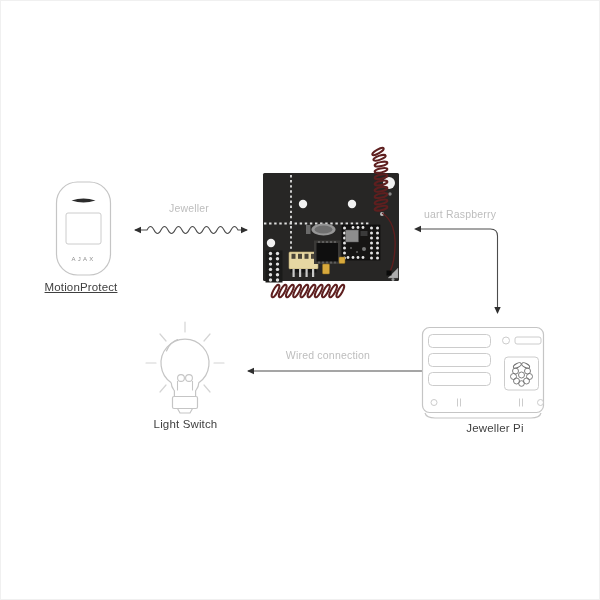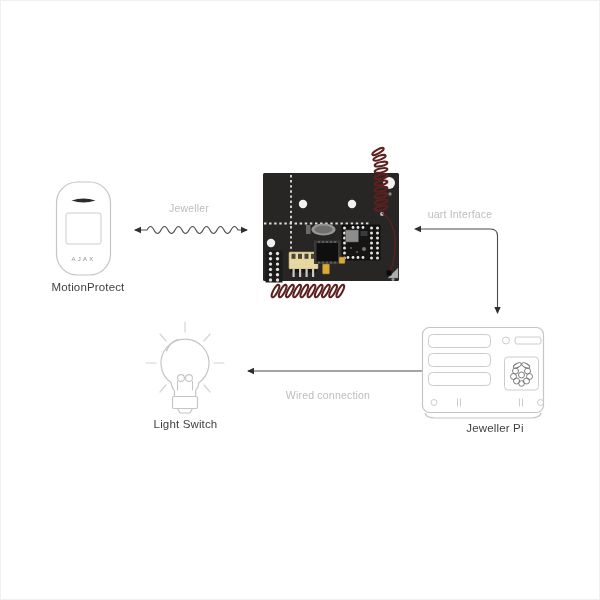--- a/index.html
+++ b/index.html
@@ -238,19 +238,19 @@
       <circle cx="539.5" cy="401.5" r="3" class="outline-thin"></circle>
       <line x1="456.5" y1="397.5" x2="456.5" y2="405.5" class="outline-thin"></line>
       <line x1="459.5" y1="397.5" x2="459.5" y2="405.5" class="outline-thin"></line>
       <line x1="518.5" y1="397.5" x2="518.5" y2="405.5" class="outline-thin"></line>
       <line x1="521.5" y1="397.5" x2="521.5" y2="405.5" class="outline-thin"></line>
     </g>
   </g>
 </svg>
 
 <div class="lbl brand-lbl" style="left:82.5px;top:255px;">AJAX</div>
-<div class="lbl device-lbl" style="left:87px;top:280px;">MotionProtect</div>
+<div class="lbl device-lbl" style="left:80px;top:280px;text-decoration:underline;">MotionProtect</div>
 <div class="lbl device-lbl" style="left:184.5px;top:417px;">Light Switch</div>
 <div class="lbl device-lbl" style="left:494px;top:421px;">Jeweller Pi</div>
 <div class="lbl conn-lbl" style="left:188px;top:201px;">Jeweller</div>
-<div class="lbl conn-lbl" style="left:459px;top:207px;">uart Interface</div>
-<div class="lbl conn-lbl" style="left:327px;top:348px;margin-top:40px;">Wired connection</div>
+<div class="lbl conn-lbl" style="left:459px;top:207px;">uart Raspberry</div>
+<div class="lbl conn-lbl" style="left:327px;top:348px;">Wired connection</div>
 </div>
 
 </body></html>

